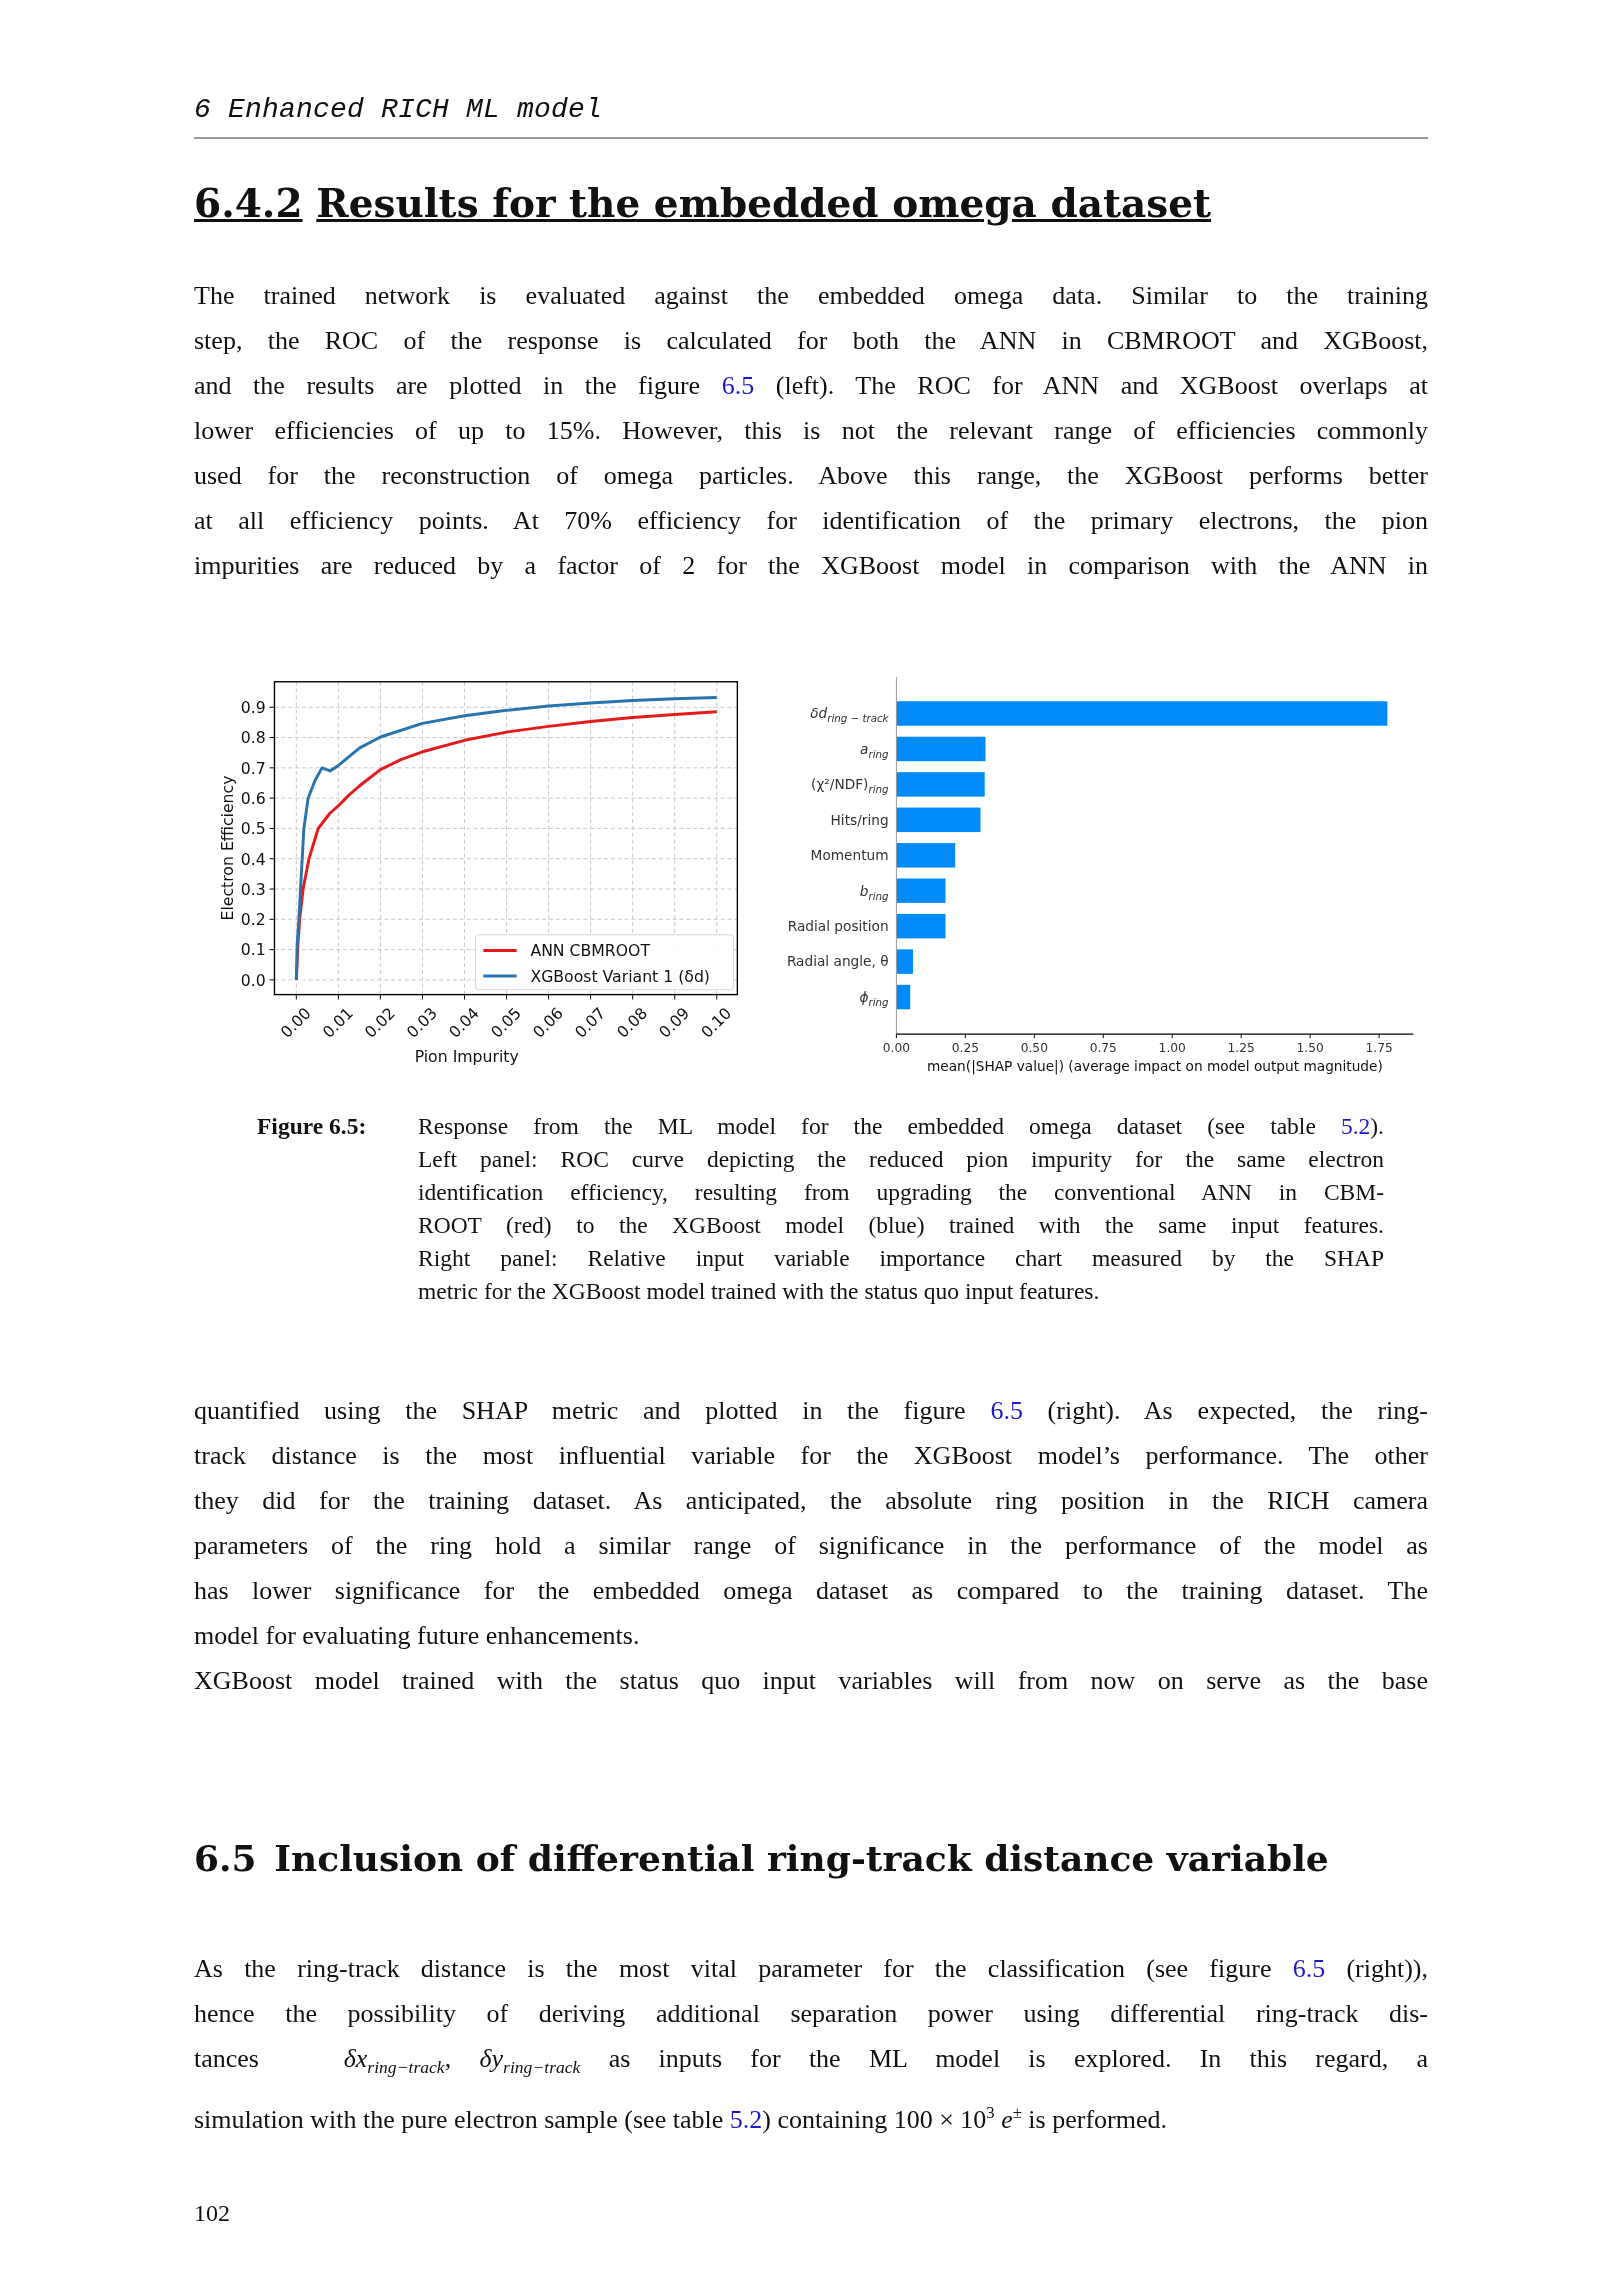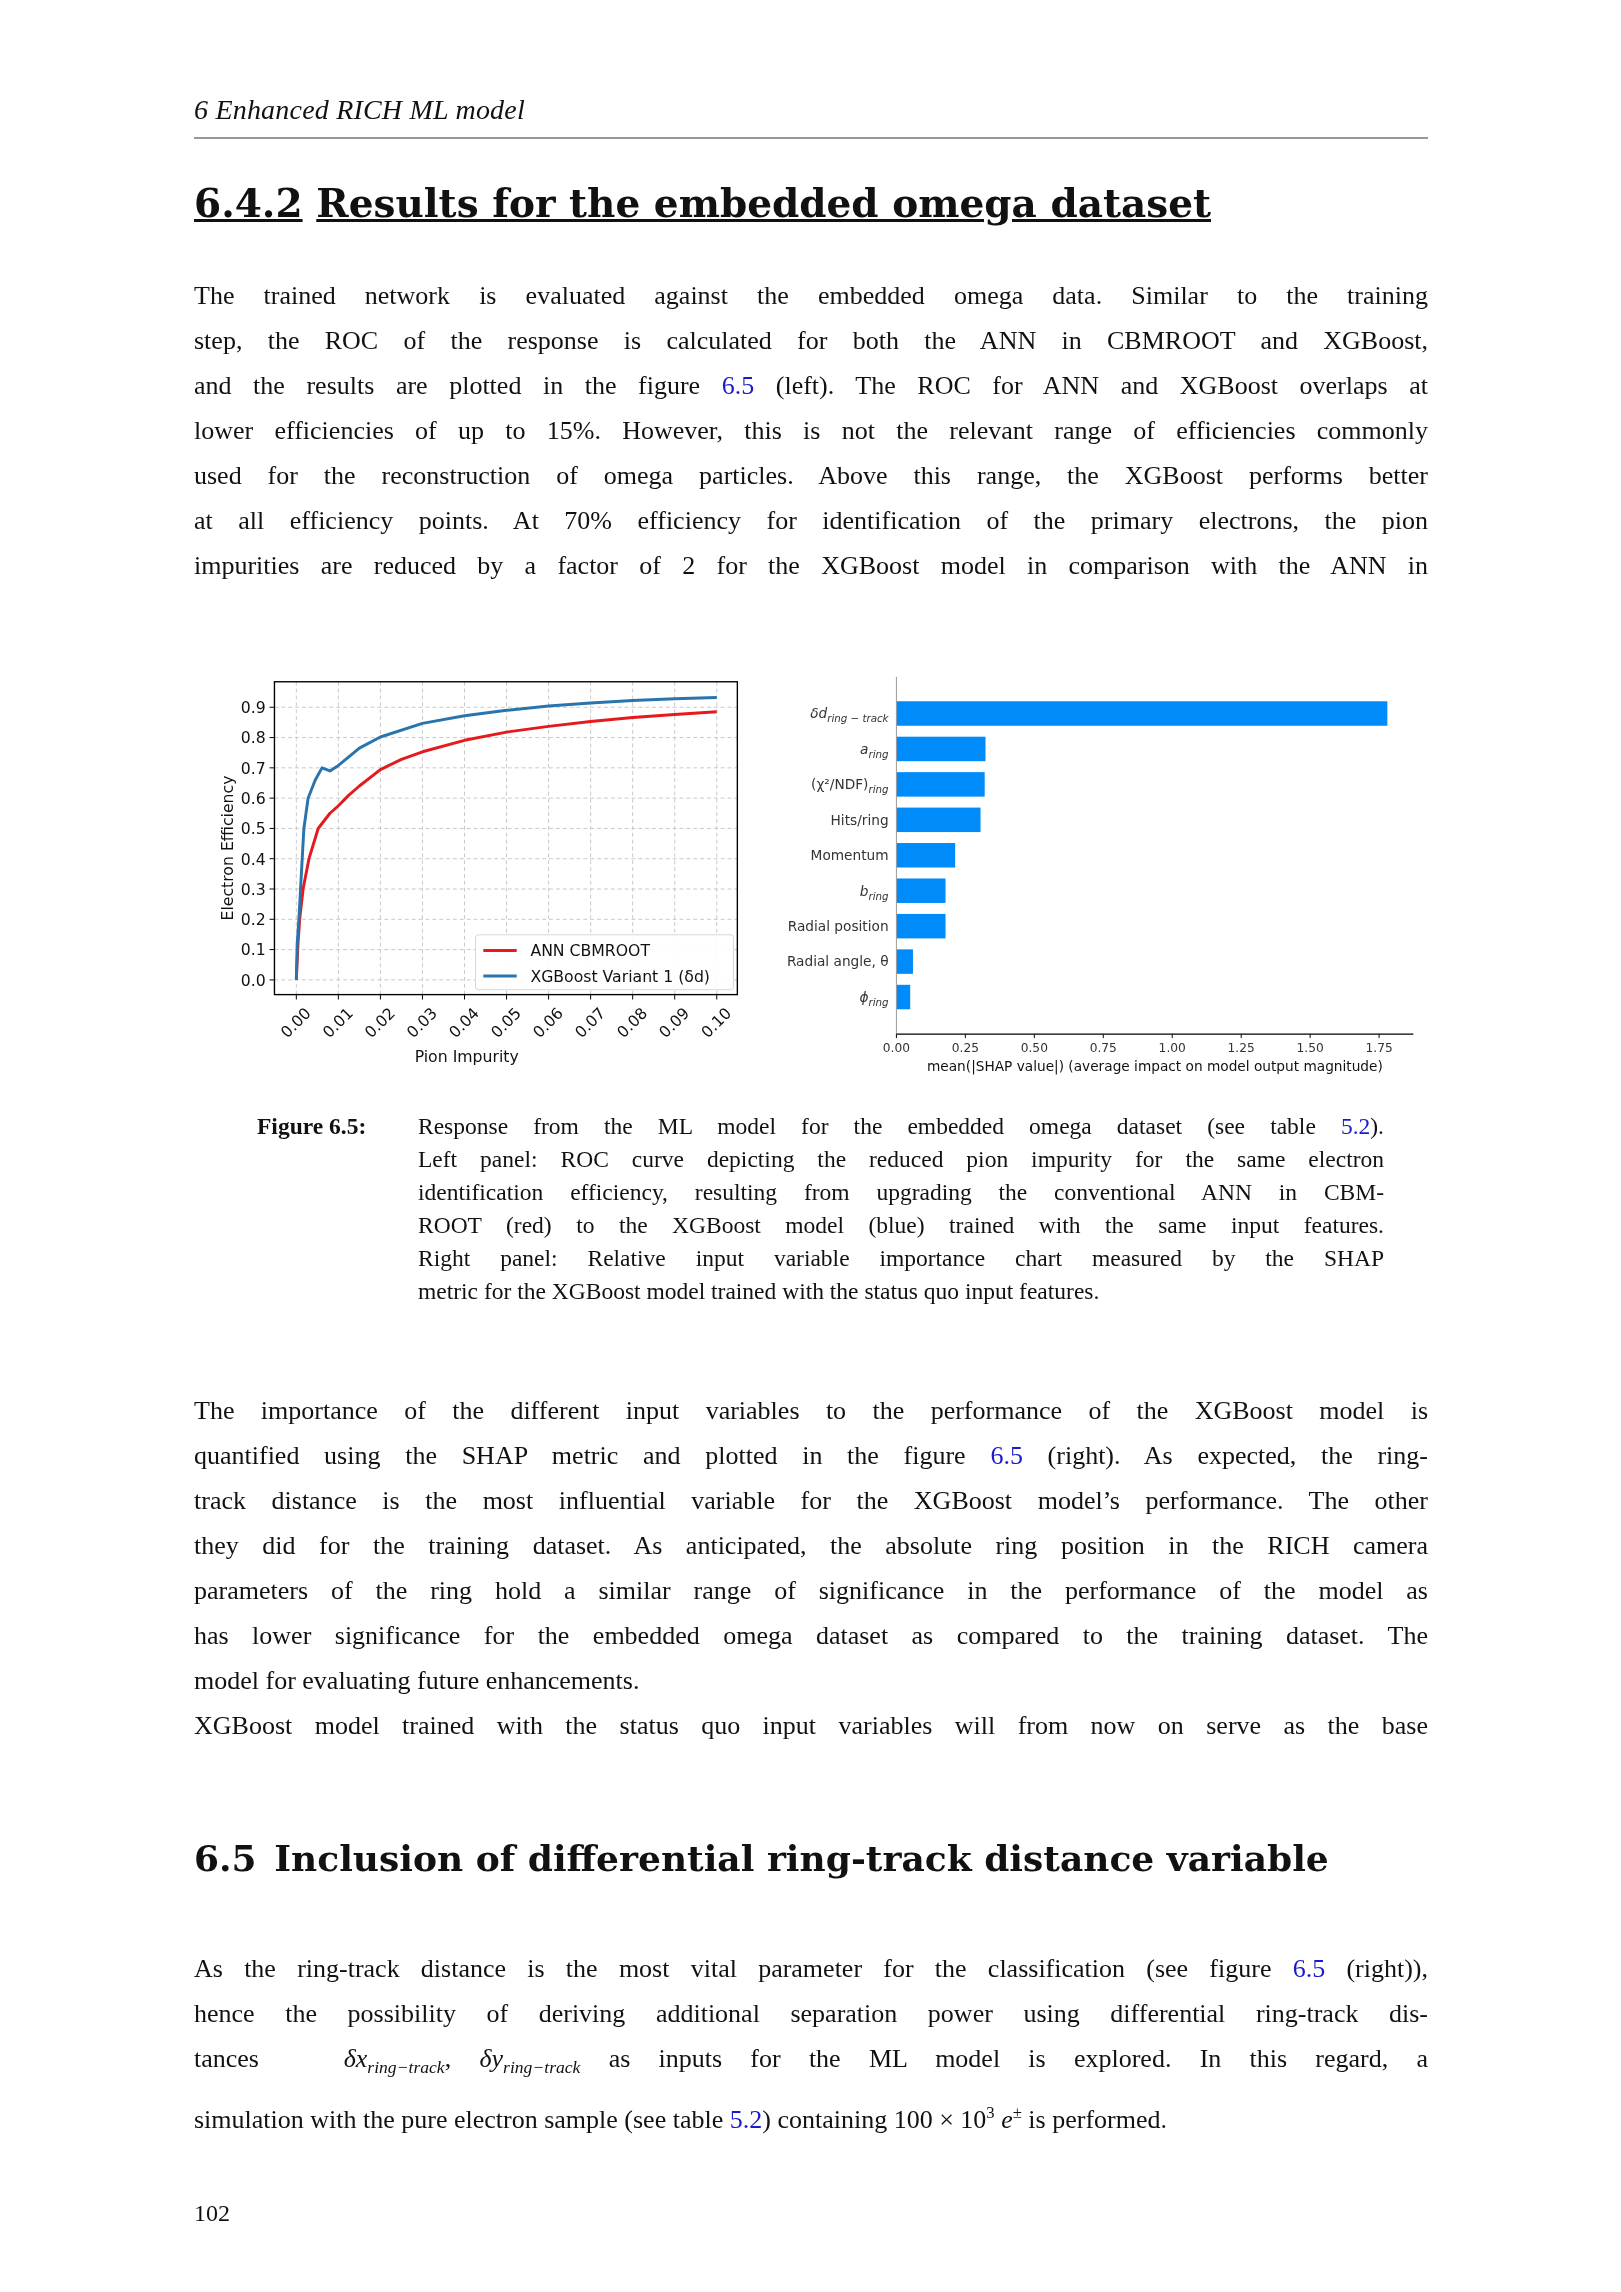--- a/index.html
+++ b/index.html
@@ -1,20 +1,20 @@
 <!DOCTYPE html>
 <html><head>
 <meta charset="utf-8">
 <style>
   html, body { margin: 0; padding: 0; background: #ffffff; }
   body { width: 1621px; height: 2293px; position: relative; overflow: hidden;
          font-family: "DejaVu Serif", "Liberation Serif", serif; color: #111; }
   .abs { position: absolute; }
   .running-head { left: 194px; top: 94px; font-size: 28px; font-style: italic;
-                  font-family: Liberation Serif, serif; letter-spacing: 0.2px; }
+                  font-family: Liberation Mono, monospace; letter-spacing: 0.2px; }
   .head-rule { left: 194px; top: 137px; width: 1234px; height: 2px; background: #999999; }
   .subsec-title { left: 194px; top: 180px; font-size: 39px; font-weight: bold;
                   font-family: "DejaVu Serif", serif; text-decoration: underline; }
   .subsec-title .num { margin-right: 13.7px; }
   .para { left: 194px; width: 1234px; font-size: 26px; line-height: 45px;
           text-align: justify; font-family: "Liberation Serif", serif; }
   .para .line { display: block; text-align: justify; text-align-last: justify; white-space: nowrap; }
   .para .line.last { text-align-last: left; }
   .ref { color: #1a1acc; }
   .p1 { top: 273px; }
@@ -176,21 +176,20 @@
       <span class="cap-line"><span>Response from the ML model for the embedded omega dataset (see table </span><span class="ref">5.2</span><span>).</span></span>
       <span class="cap-line">Left panel: ROC curve depicting the reduced pion impurity for the same electron</span>
       <span class="cap-line">identification efficiency, resulting from upgrading the conventional ANN in CBM-</span>
       <span class="cap-line">ROOT (red) to the XGBoost model (blue) trained with the same input features.</span>
       <span class="cap-line">Right panel: Relative input variable importance chart measured by the SHAP</span>
       <span class="cap-line last">metric for the XGBoost model trained with the status quo input features.</span>
     </div>
 </div>
 
 <div class="abs para p2" id="para2">
-    <span class="line">The importance of the different input variables to the performance of the XGBoost model is</span>
     <span class="line"><span>quantified using the SHAP metric and plotted in the figure </span><span class="ref">6.5</span><span> (right).  As expected, the ring-</span></span>
     <span class="line">track distance is the most influential variable for the XGBoost model’s performance. The other</span>
     <span class="line">they did for the training dataset.  As anticipated, the absolute ring position in the RICH camera</span>
     <span class="line">parameters of the ring hold a similar range of significance in the performance of the model as</span>
     <span class="line">has lower significance for the embedded omega dataset as compared to the training dataset.  The</span>
     <span class="line last">model for evaluating future enhancements.</span>
     <span class="line">XGBoost model trained with the status quo input variables will from now on serve as the base</span>
   </div>
 
 <div class="abs sec-title">

